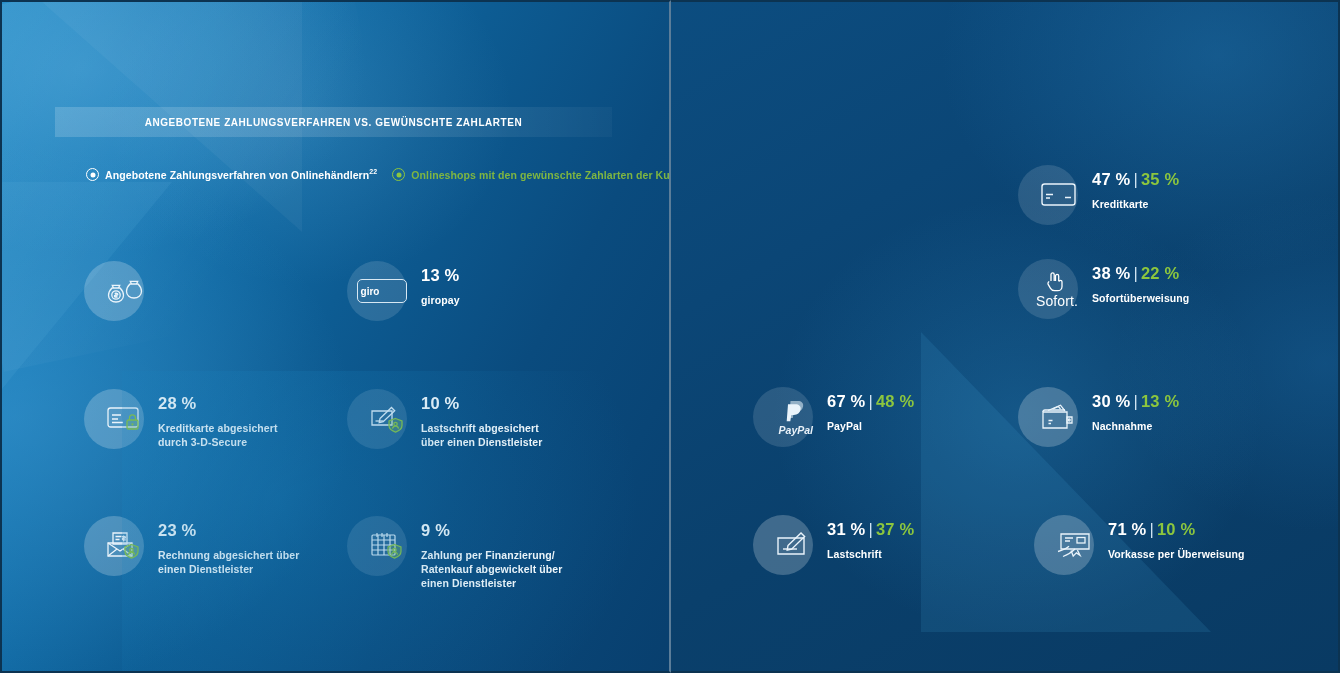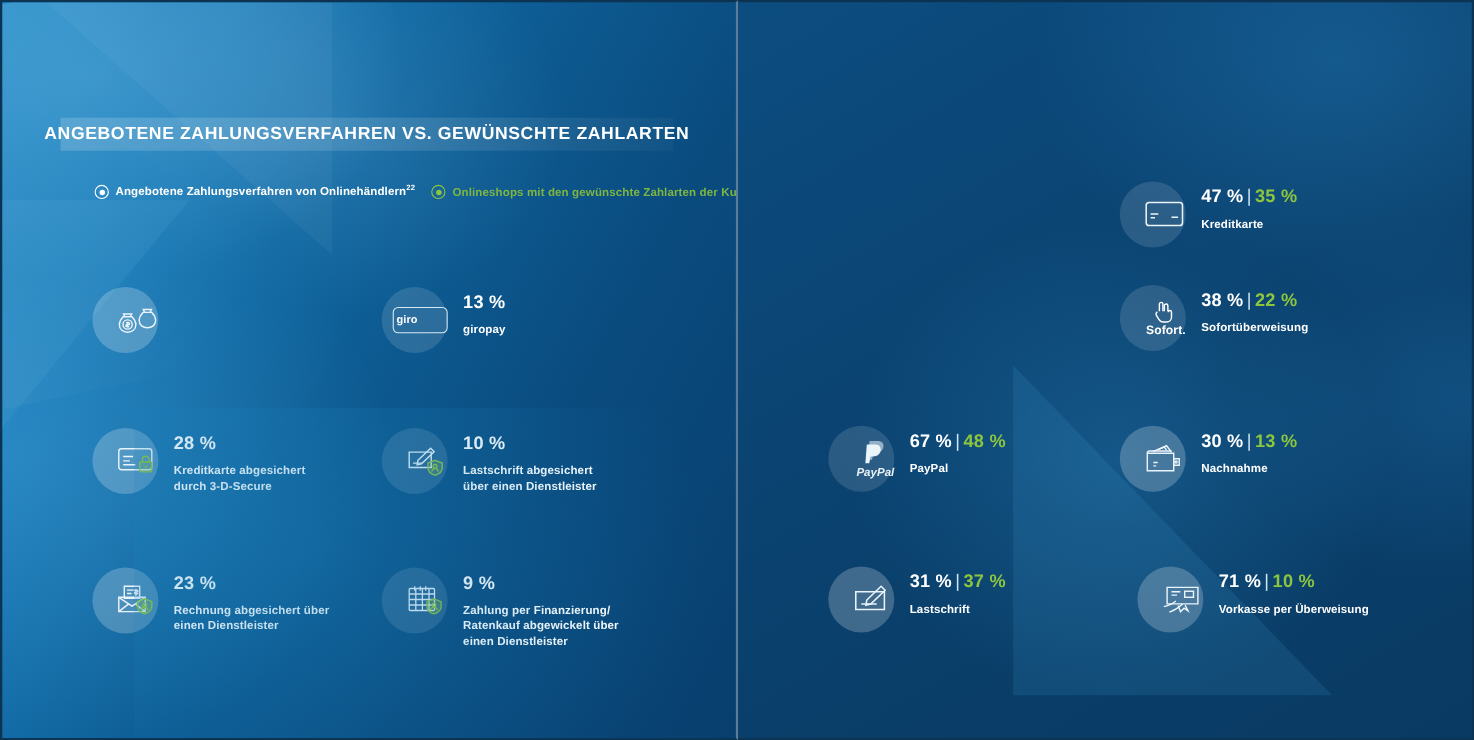--- a/index.html
+++ b/index.html
@@ -57,21 +57,21 @@
   #tri-c{left:-60px;top:180px;width:0;height:0;
     border-right:230px solid transparent;border-top:280px solid rgba(120,200,240,.10);}
 
   
   #title-bar{
     position:absolute;left:53px;top:105px;width:557px;height:30px;
     background:linear-gradient(90deg, rgba(255,255,255,.17) 0%, rgba(255,255,255,.13) 55%, rgba(255,255,255,.03) 100%);
     display:flex;align-items:center;justify-content:center;
   }
   #title-text{
-    color:#ffffff;font-size:16px;font-weight:bold;letter-spacing:.55px;
+    color:#ffffff;font-size:10px;font-weight:bold;letter-spacing:.55px;
     text-align:left;white-space:nowrap;
   }
 
   
   #legend{position:absolute;left:84px;top:166px;display:flex;align-items:center;gap:15px;}
   .legend-item{display:flex;align-items:center;gap:6px;white-space:nowrap;}
   .legend-dot{width:13px;height:13px;border-radius:50%;box-sizing:border-box;
     display:inline-block;position:relative;flex:0 0 auto;}
   .legend-dot:after{content:"";position:absolute;left:50%;top:50%;
     width:5px;height:5px;border-radius:50%;transform:translate(-50%,-50%);}
@@ -104,21 +104,21 @@
   }
   
   .brand-giropay{
     width:48px;height:22px;border:1.6px solid #d8e8f3;border-radius:5px;
     display:flex;overflow:hidden;font-size:10px;font-weight:bold;
   }
   .brand-giropay span{display:flex;align-items:center;justify-content:center;}
   .gp-left{flex:1;color:#ffffff;}
   .gp-right{flex:1;color:#ffffff;background:rgba(255,255,255,.22);margin-top:28px;}
   .brand-sofort{display:flex;flex-direction:column;align-items:center;gap:1px;}
-  .brand-sofort .sofort-word{color:#ffffff;font-size:11px;font-weight:bold;letter-spacing:.1px;}
+  .brand-sofort .sofort-word{color:#ffffff;font-size:14px;font-weight:normal;letter-spacing:.1px;}
   .brand-paypal{display:flex;flex-direction:column;align-items:center;gap:1px;}
   .brand-paypal .pp-word{color:#e8f1f8;font-size:10.5px;font-weight:bold;font-style:italic;}
 </style>
 </head>
 <body>
 
 <div id="stage">
 
   <div class="panel" id="left-panel">
     <div class="tri" id="tri-a"></div>

